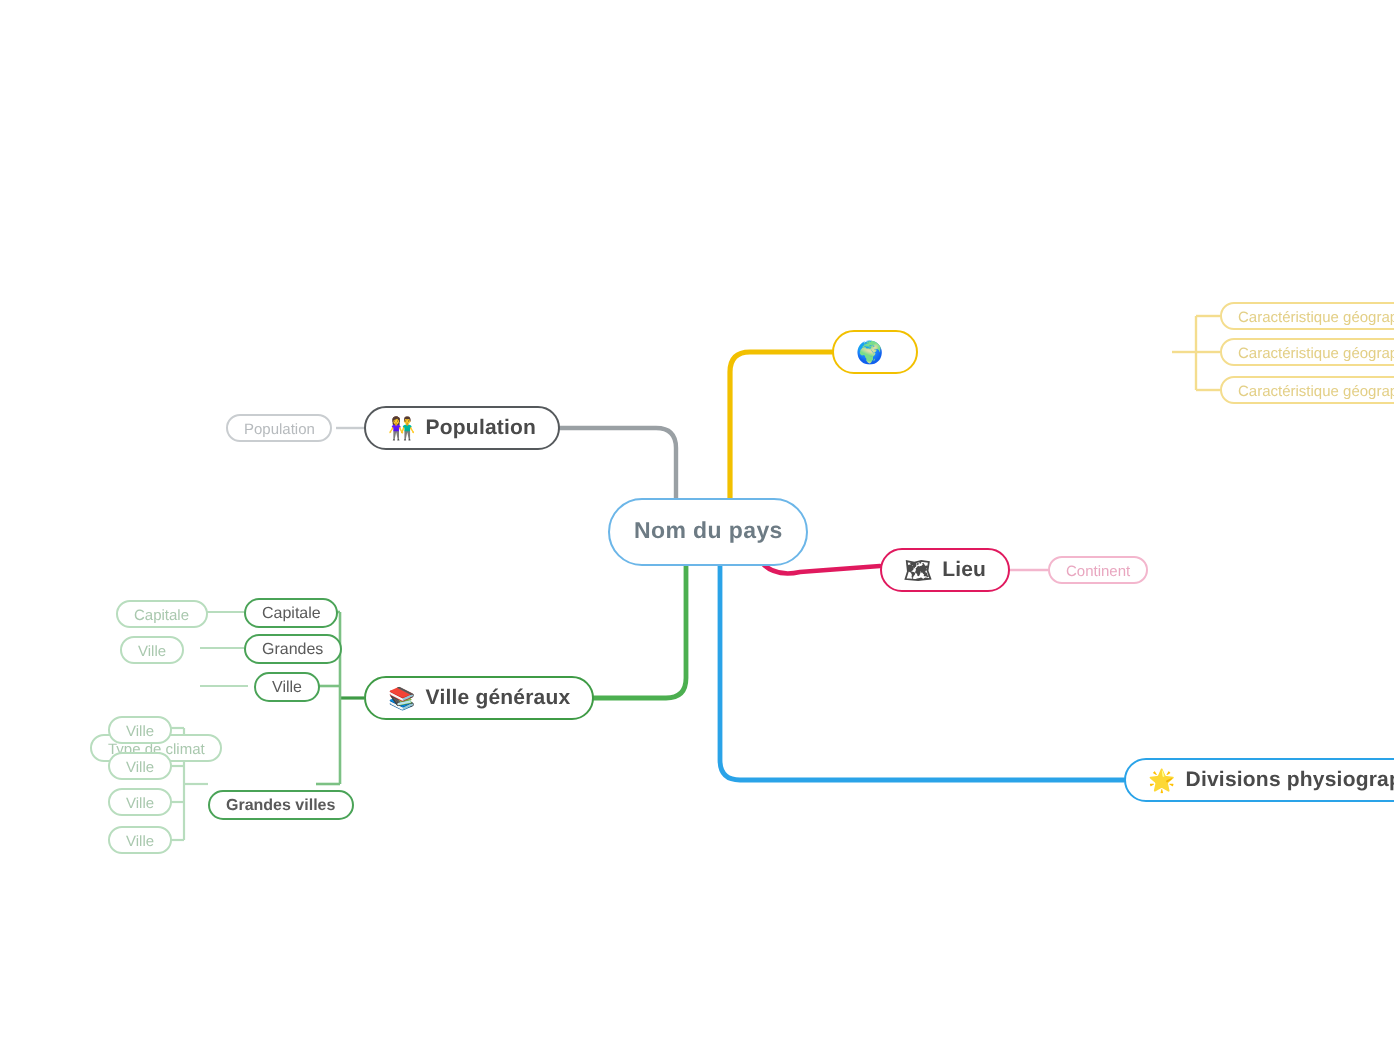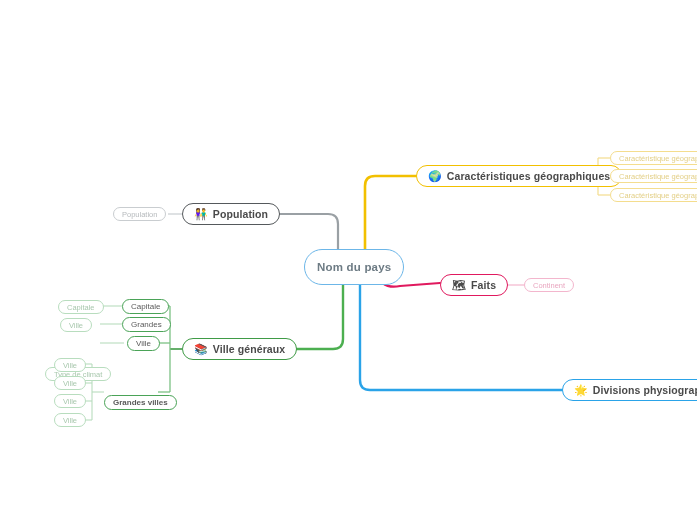--- a/index.html
+++ b/index.html
@@ -29,22 +29,22 @@
   }
   .node .lbl{display:inline-block;}
 
   
   .n-center{
     border:1.6px solid #6cb6e8;
     color:#6d7b84;
     font-weight:bold;
     font-size:11.5px;
     letter-spacing:.2px;
-    padding:0 12px;
-    height:36px;
+    padding:16px 12px;
+    height:18px;
     justify-content:center;
   }
 
   
   .n-main{
     border:1.5px solid;
     font-weight:bold;
     font-size:10.5px;
     padding:0 11px;
     height:22px;
@@ -124,21 +124,20 @@
     <path d="M92,401 L80,401" stroke="#b8ddbe" stroke-width="1.1" fill="none"></path>
     <path d="M92,420 L80,420" stroke="#b8ddbe" stroke-width="1.1" fill="none"></path>
   </svg>
 
   <div class="node n-center" style="left:304px;top:249px;">
     <span class="lbl">Nom du pays</span>
   </div>
 
   <div class="node n-main c-yellow" style="left:416px;top:165px;">
     <span class="emoji">🌍</span>
-    <span class="lbl">Caractéristiques géographiques</span>
   </div>
 
   <div class="node n-ghost g-yellow" style="left:610px;top:151px;">
     <span class="lbl">Caractéristique géographique</span>
   </div>
   <div class="node n-ghost g-yellow" style="left:610px;top:169px;">
     <span class="lbl">Caractéristique géographique</span>
   </div>
   <div class="node n-ghost g-yellow" style="left:610px;top:188px;">
     <span class="lbl">Caractéristique géographique</span>
@@ -147,21 +146,21 @@
   <div class="node n-main c-gray" style="left:182px;top:203px;">
     <span class="emoji">👫</span>
     <span class="lbl">Population</span>
   </div>
   <div class="node n-ghost g-gray" style="left:113px;top:207px;">
     <span class="lbl">Population</span>
   </div>
 
   <div class="node n-main c-pink" style="left:440px;top:274px;">
     <span class="emoji">🗺</span>
-    <span class="lbl">Faits</span>
+    <span class="lbl">Lieu</span>
   </div>
   <div class="node n-ghost g-pink" style="left:524px;top:278px;justify-content:flex-end;">
     <span class="lbl">Continent</span>
   </div>
 
   <div class="node n-main c-blue" style="left:562px;top:379px;">
     <span class="emoji">🌟</span>
     <span class="lbl">Divisions physiographiques</span>
   </div>
 

